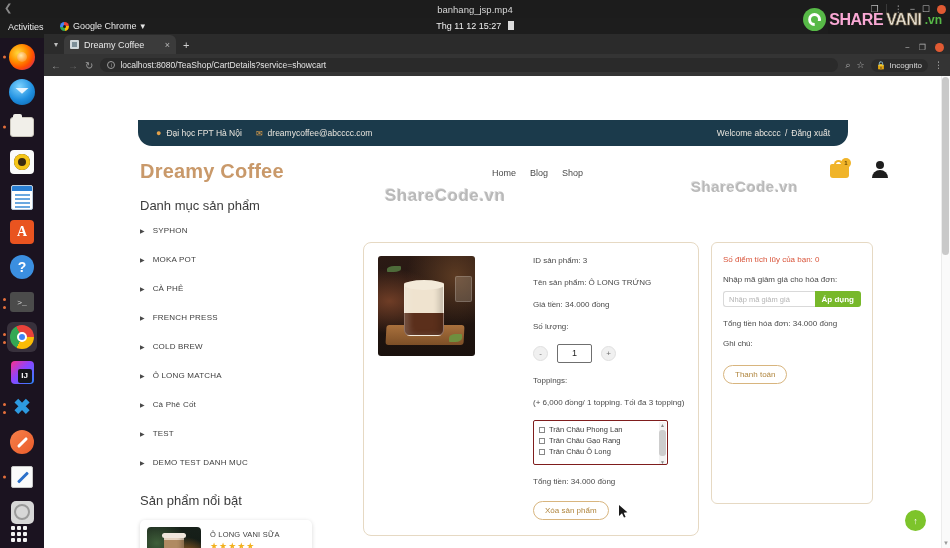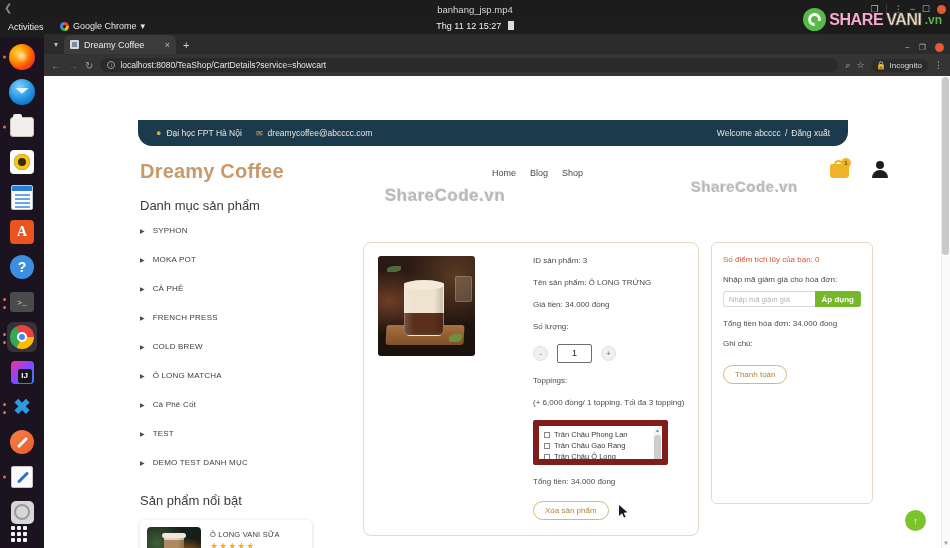--- a/index.html
+++ b/index.html
@@ -236,21 +236,21 @@
   #prod-img .jar{position:absolute;right:3px;top:20px;width:17px;height:26px;border-radius:2px;background:rgba(220,210,190,.22);border:1px solid rgba(255,255,255,.18);}
 
   #prod-fields { position:absolute; left:121px; top:13px; width:205px;margin-left:48px; }
   .pf { font-size:8px; color:#4a4a4a; margin-bottom:13px; }
   #qty-row { display:flex; align-items:center; gap:9px; margin-bottom:13px; }
   .qty-btn { width:15px;height:15px;border-radius:50%;background:#f0f0f0;border:1px solid #e0e0e0;
     display:flex;align-items:center;justify-content:center;font-size:8px;color:#6d6d6d;}
   #qty-input { width:35px;height:19px;border:1px solid #6f6f6f;border-radius:2px;text-align:center;
     font-size:9px;color:#232323;line-height:17px;background:#fff;}
   #topping-box {
-    width:135px; height:45px; border:6px solid #7f1d1d; border-radius:2px; background:#fff;
+    width:135px; height:45px; border:1px solid #7f1d1d; border-radius:2px; background:#fff;
     position:relative; padding:4px 5px 0 5px; overflow:hidden; margin-bottom:12px;
   }
   .topping-row { display:flex; align-items:center; gap:4px; margin-bottom:2px; }
   .topping-row .cb { width:6px;height:6px;border:1px solid #888; background:#fff; }
   .topping-row .tl { font-size:7.5px; color:#3a3a3a; }
   #topping-sb { position:absolute; right:1px; top:1px; width:7px; height:43px; background:#f3f3f3; }
   #topping-sb .thumb{position:absolute;left:0;top:8px;width:7px;height:26px;background:#cdcdcd;border-radius:3px;}
   #topping-sb .up{position:absolute;left:1px;top:0;font-size:5px;color:#8a8a8a;}
   #topping-sb .dn{position:absolute;left:1px;bottom:0;font-size:5px;color:#8a8a8a;}
   #btn-remove {

